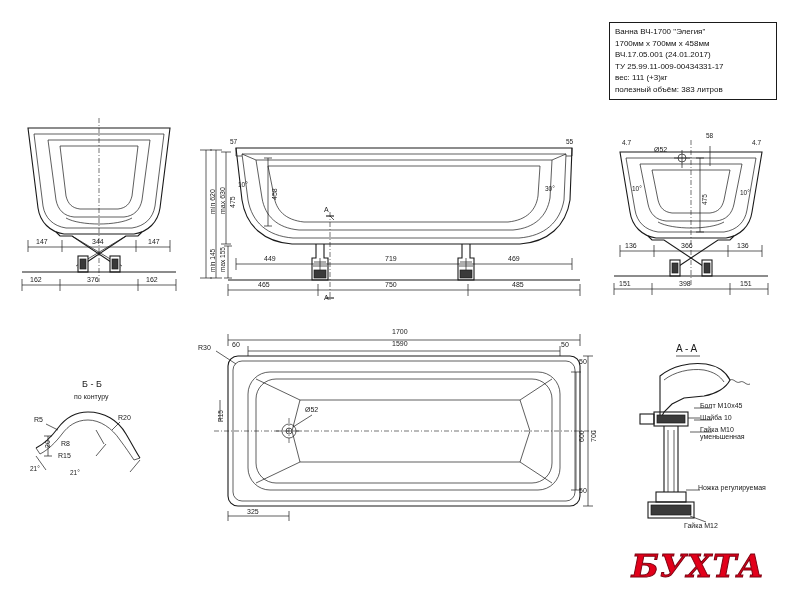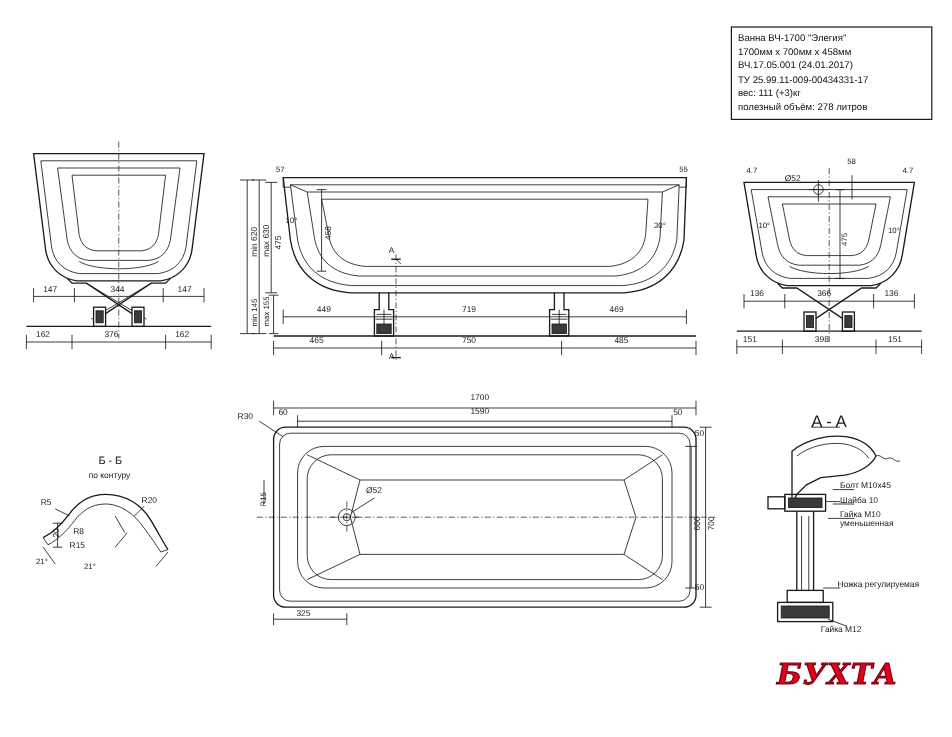--- a/index.html
+++ b/index.html
@@ -52,21 +52,21 @@
   }
   .logo-text {
     position: absolute;
     left: 0;
     top: 0;
     width: 164px;
     text-align: center;
     font-family: "DejaVu Serif", serif;
     font-weight: bold;
     font-style: italic;
-    font-size: 24px;
+    font-size: 32px;
     letter-spacing: 1px;
     color: #e2001a;
     -webkit-text-stroke: 1px #7a0010;
   }
   svg { display: block; }
   .ln { stroke: #1a1a1a; fill: none; }
   .thin { stroke-width: 0.7; }
   .med { stroke-width: 1.1; }
   .dash { stroke-dasharray: 5 2 1 2; stroke-width: 0.6; }
   .fillw { fill: #ffffff; }
@@ -76,21 +76,21 @@
 <body>
 
 <div id="sheet">
 
   <div class="titleblock">
     <div class="tline">Ванна ВЧ-1700 "Элегия"</div>
     <div class="tline">1700мм x 700мм x 458мм</div>
     <div class="tline">ВЧ.17.05.001 (24.01.2017)</div>
     <div class="tline">ТУ 25.99.11-009-00434331-17</div>
     <div class="tline">вес:  111 (+3)кг</div>
-    <div class="tline">полезный объём: 278 литров</div>
+    <div class="tline">полезный объём: 383 литров</div>
   </div>
 
   <svg width="793" height="614" style="position:absolute;left:0;top:0;">
 
     <g>
 
       <path class="ln med" d="M28,128 L170,128 L160,208 C158,222 148,232 134,234 L64,234 C50,232 40,222 38,208 Z"></path>
 
       <path class="ln thin" d="M34,134 L164,134 L155,206 C153,218 145,226 132,228 L66,228 C53,226 45,218 43,206 Z"></path>
 
@@ -384,21 +384,21 @@
   <div class="lbl" style="left:82px; top:380px; font-size:9px;">Б - Б</div>
   <div class="lbl sm" style="left:74px; top:393px;">по контуру</div>
   <div class="lbl sm" style="left:34px; top:416px;">R5</div>
   <div class="lbl sm" style="left:118px; top:414px;">R20</div>
   <div class="lbl sm" style="left:61px; top:440px;">R8</div>
   <div class="lbl sm" style="left:58px; top:452px;">R15</div>
   <div class="lbl sm rot" style="left:44px; top:448px;">20</div>
   <div class="lbl tiny" style="left:30px; top:466px;">21°</div>
   <div class="lbl tiny" style="left:70px; top:470px;">21°</div>
 
-  <div class="lbl" style="left:676px; top:344px; font-size:14px;">A - A</div>
+  <div class="lbl" style="left:676px; top:344px; font-size:10px;">A - A</div>
   <div class="lbl sm" style="left:700px; top:402px;">Болт М10х45</div>
   <div class="lbl sm" style="left:700px; top:414px;">Шайба 10</div>
   <div class="lbl sm" style="left:700px; top:426px; white-space:normal; width:70px;">Гайка М10 уменьшенная</div>
   <div class="lbl sm" style="left:698px; top:484px;">Ножка регулируемая</div>
   <div class="lbl sm" style="left:684px; top:522px;">Гайка М12</div>
 
   <div class="logo">
     <div class="logo-text">БУХТА</div>
   </div>
 

